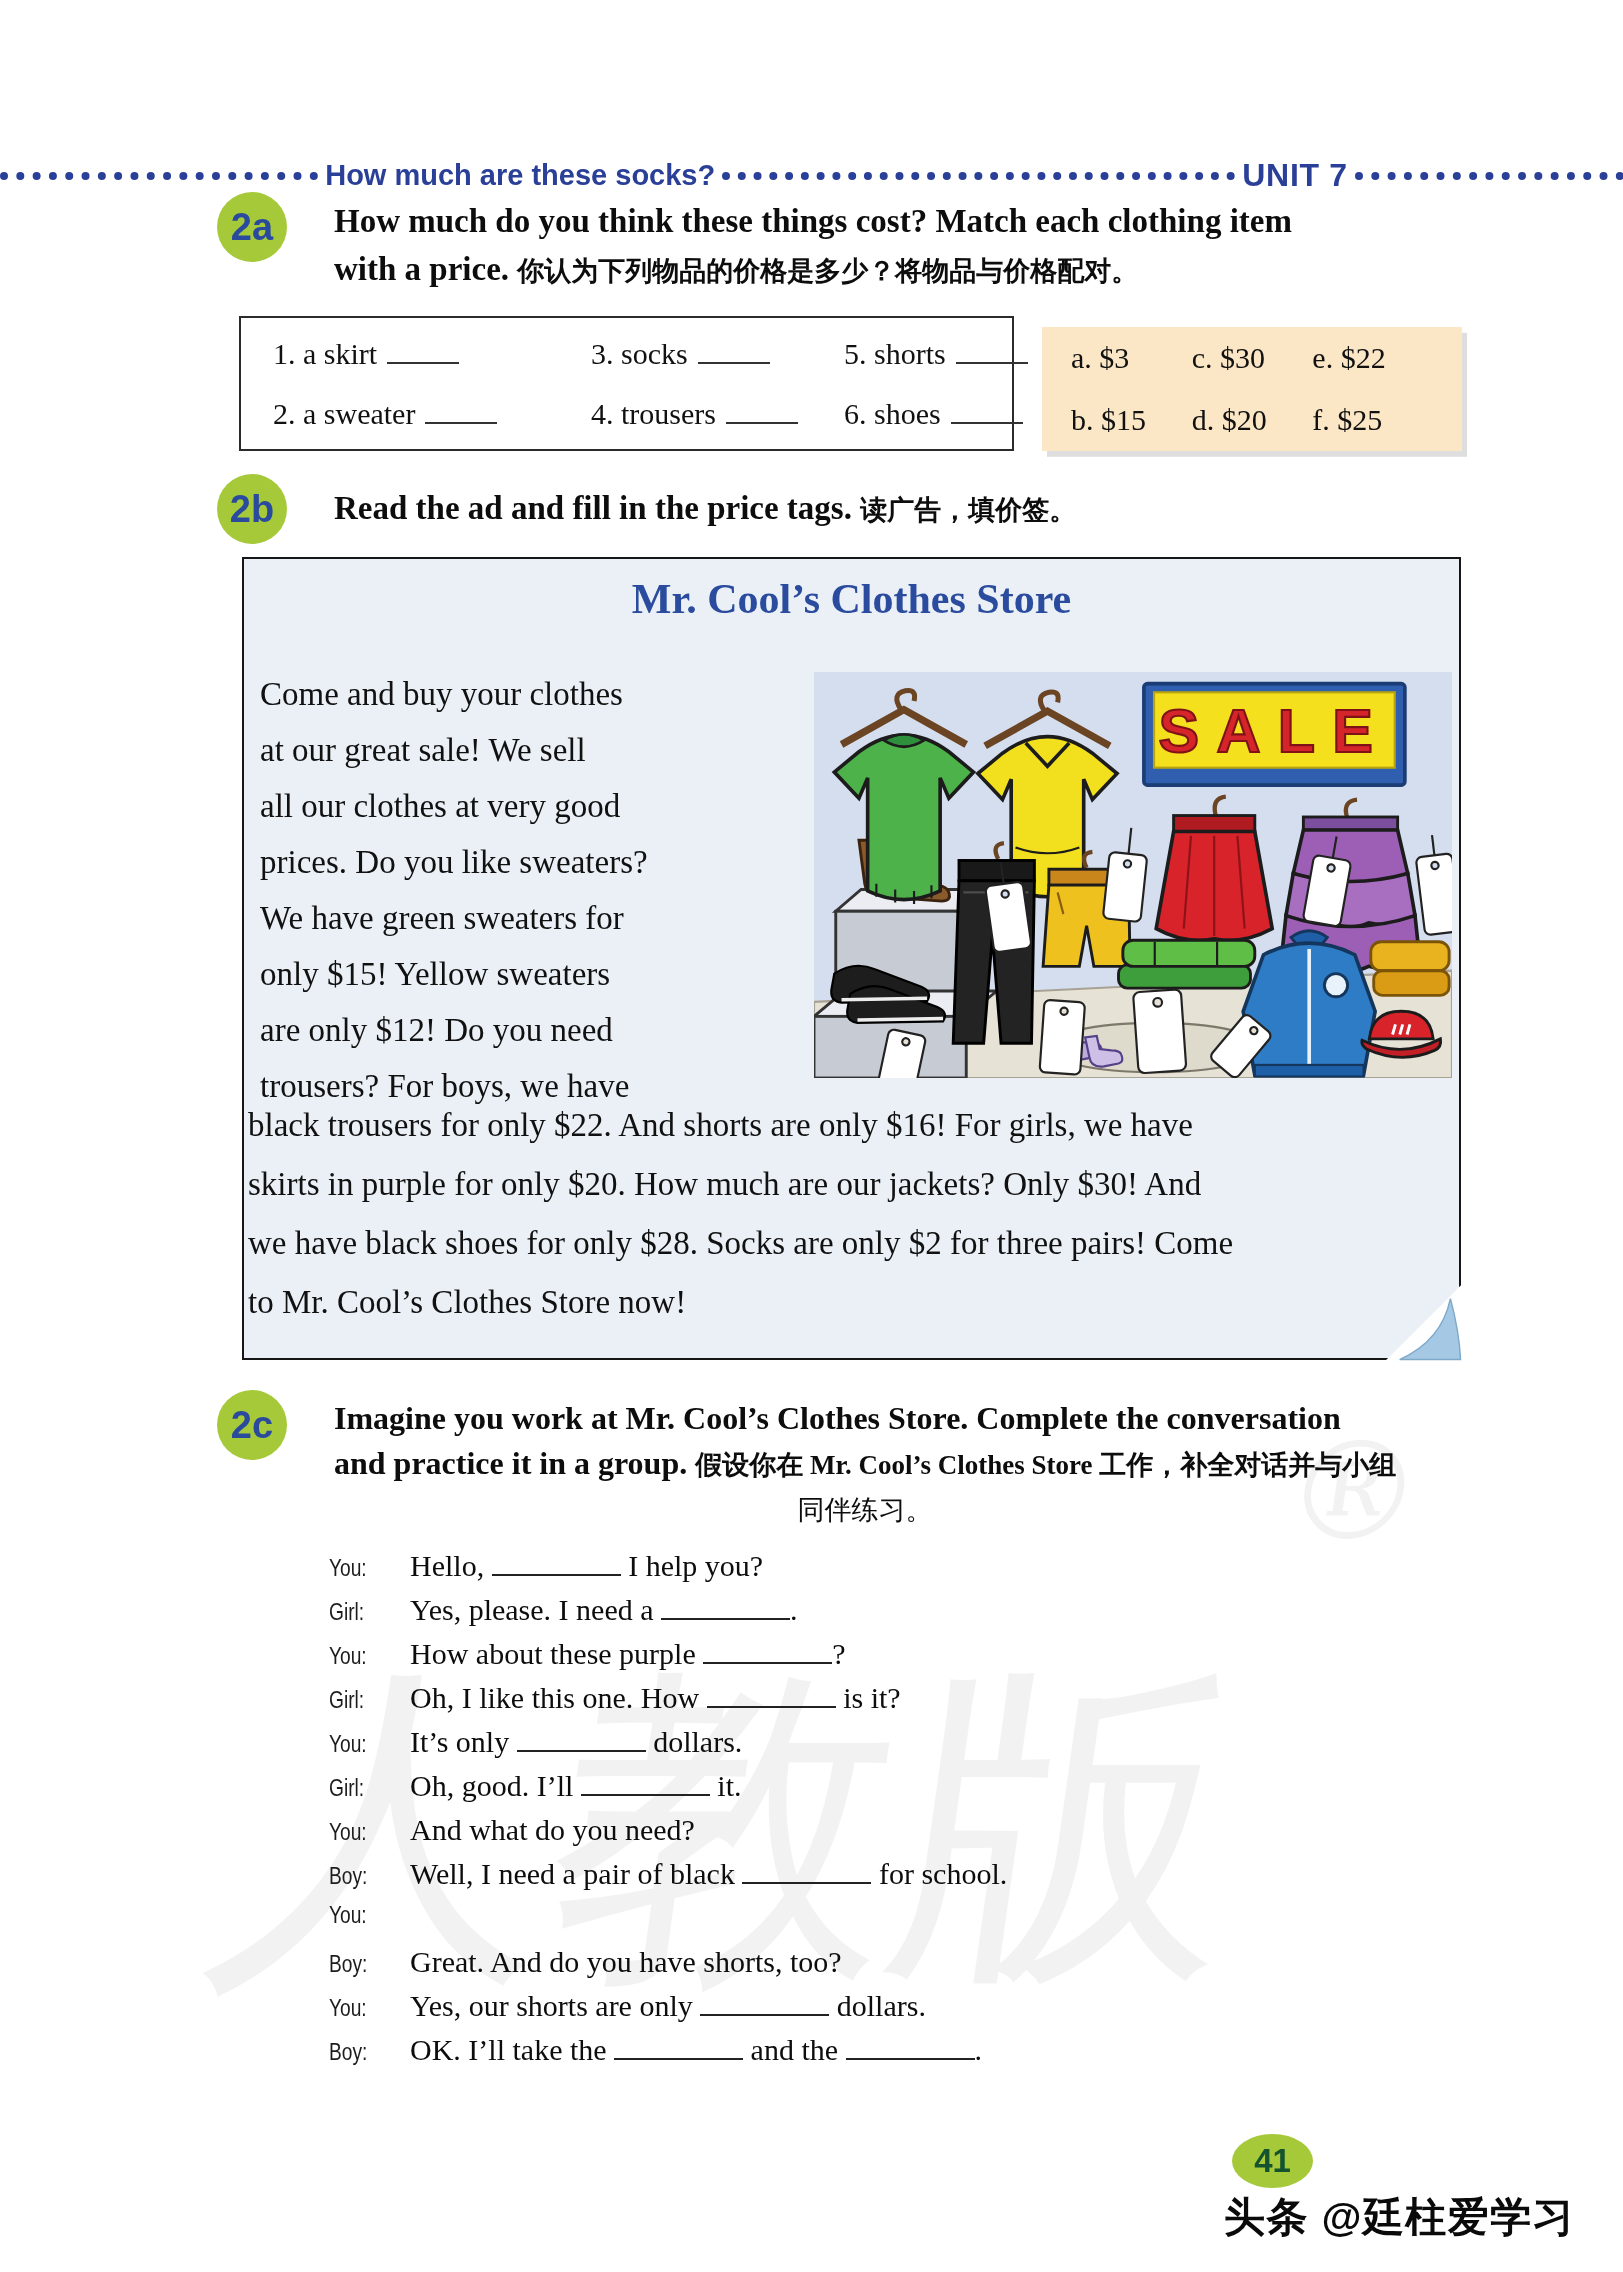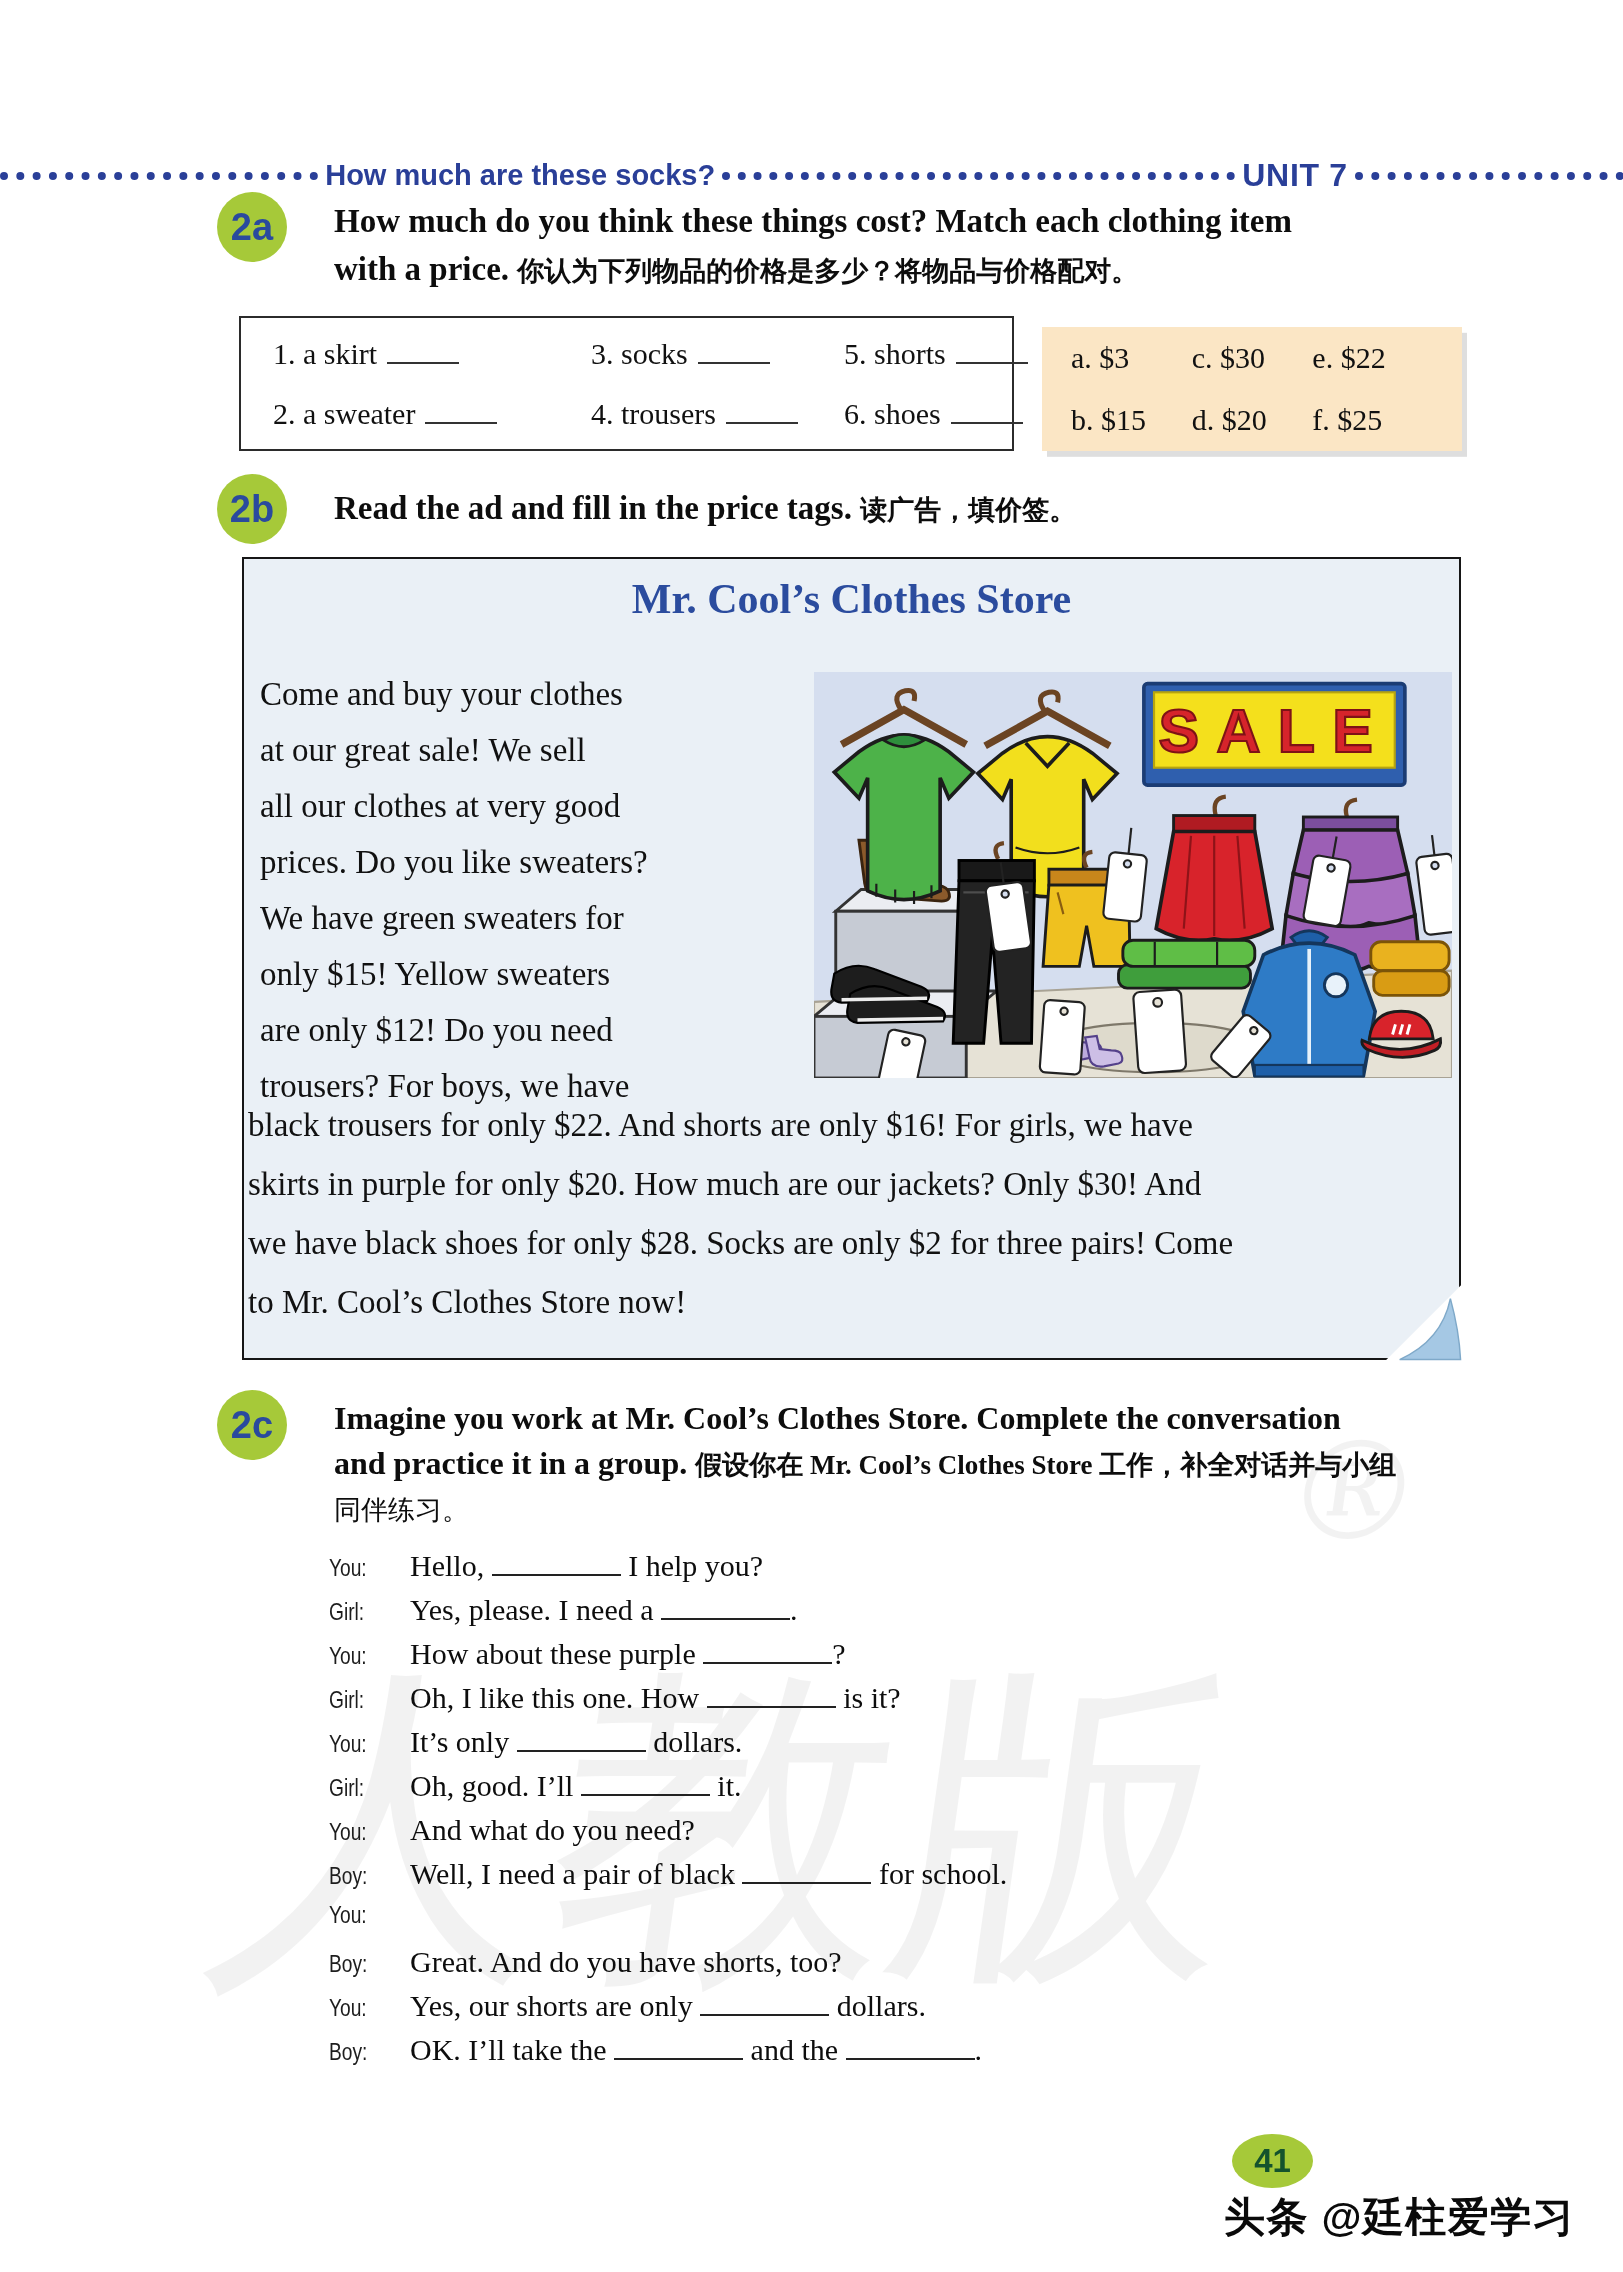--- a/index.html
+++ b/index.html
@@ -284,21 +284,21 @@
       <polygon points="120,120 14,120 120,14" fill="#FFFFFF"></polygon>
       <path d="M118,118 L34,118 Q92,92 104,34 Q116,78 118,118 Z" fill="#A5C8E4" stroke="#7FA9C9" stroke-width="2"></path>
     </svg>
   </div>
 
   <div id="badge-2c" class="section-badge">2c</div>
   <div id="instr-2c" class="instr">
     <div>Imagine you work at Mr. Cool’s Clothes Store. Complete the conversation</div>
     <div><span>and practice it in a group.</span>
       <span class="zh">假设你在 Mr. Cool’s Clothes Store 工作，补全对话并与小组</span></div>
-    <div class="zh" style="font-weight:400;">同伴练习。</div>
+    <div class="zh" style="font-weight:400;text-align:center;">同伴练习。</div>
   </div>
 
   <div id="convo">
       <div class="convo-row">
         <span class="speaker">You:</span>
         <span class="dialogue">Hello, <span class="blank"></span> I help you?</span>
       </div>
       <div class="convo-row">
         <span class="speaker">Girl:</span>
         <span class="dialogue">Yes, please. I need a <span class="blank"></span>.</span>

